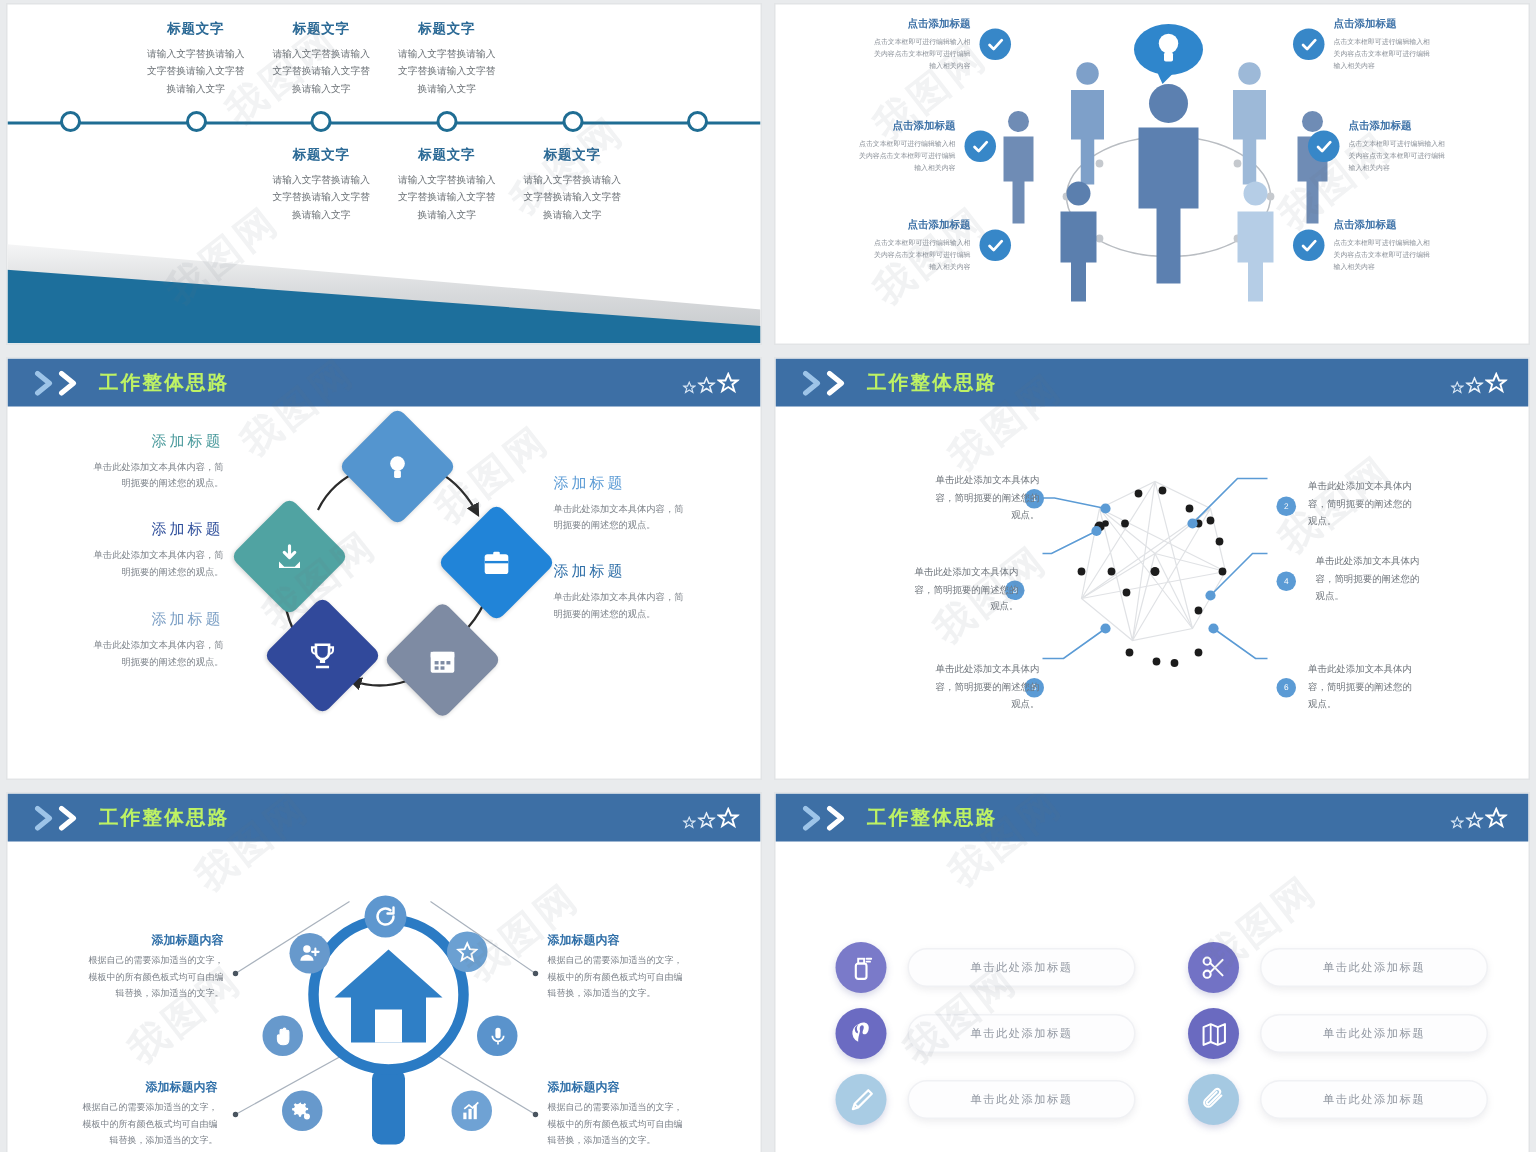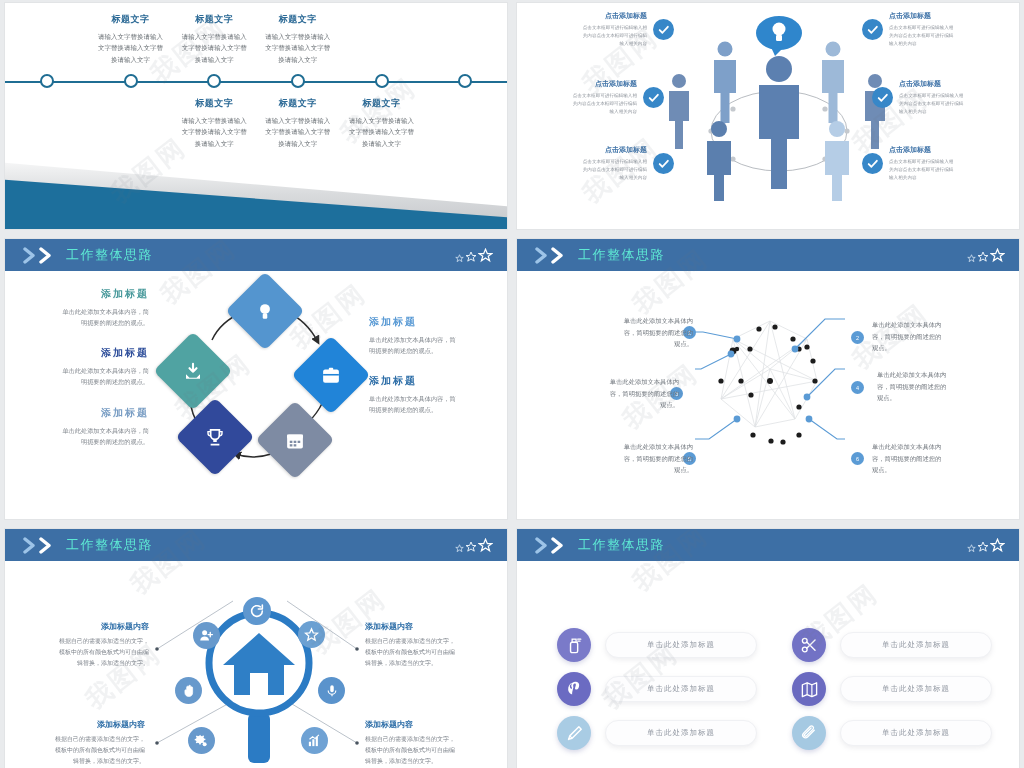--- a/index.html
+++ b/index.html
@@ -44,21 +44,21 @@
 
   
   .hdr {
     height: 32px; background: #3d6fa5;
     display: flex; align-items: center;
     padding: 0 14px 0 18px;
     position: relative; z-index: 4;
   }
   .hdr-chev { display: flex; align-items: center; gap: 1px; margin-right: 12px; }
   .hdr-title {
-    color: #5eead4; font-size: 13px; font-weight: normal; letter-spacing: 1.5px;
+    color: #bef264; font-size: 13px; font-weight: bold; letter-spacing: 1.5px;
   }
   .hdr-stars { margin-left: auto; display: flex; align-items: flex-end; gap: 1px; }
 
   
   .tl-top, .tl-bot {
     position: absolute; left: 0; right: 0;
     display: flex;
     align-items: center;
   }
   .tl-top { top: 4px; height: 64px; }
@@ -105,21 +105,21 @@
     display: flex; align-items: center; justify-content: center; flex: none;
   }
   .p-check svg { width: 13px; height: 13px; }
   .ta-r { text-align: right; }
   .ta-l { text-align: left; }
 
   
   .d-left  { position: absolute; left: 8px;  top: 48px; width: 136px; text-align: right; }
   .d-right { position: absolute; right: 14px; top: 76px; width: 124px; text-align: left; }
   .d-blk { margin-bottom: 18px; }
-  .d-ttl { font-size: 10px; font-weight: bold; letter-spacing: 2px; margin-bottom: 5px; }
+  .d-ttl { font-size: 10px; font-weight: normal; letter-spacing: 2px; margin-bottom: 5px; }
   .d-body { color: #7d838a; font-size: 6.2px; line-height: 1.8; }
   .dia-stage { position: absolute; left: 150px; top: 38px; width: 220px; height: 205px; }
   .dia {
     position: absolute; width: 56px; height: 56px; border-radius: 6px;
     transform: rotate(45deg);
     display: flex; align-items: center; justify-content: center;
     box-shadow: 0 1px 3px rgba(0,0,0,.18);
   }
   .dia svg { transform: rotate(-45deg); width: 21px; height: 21px; }
 

